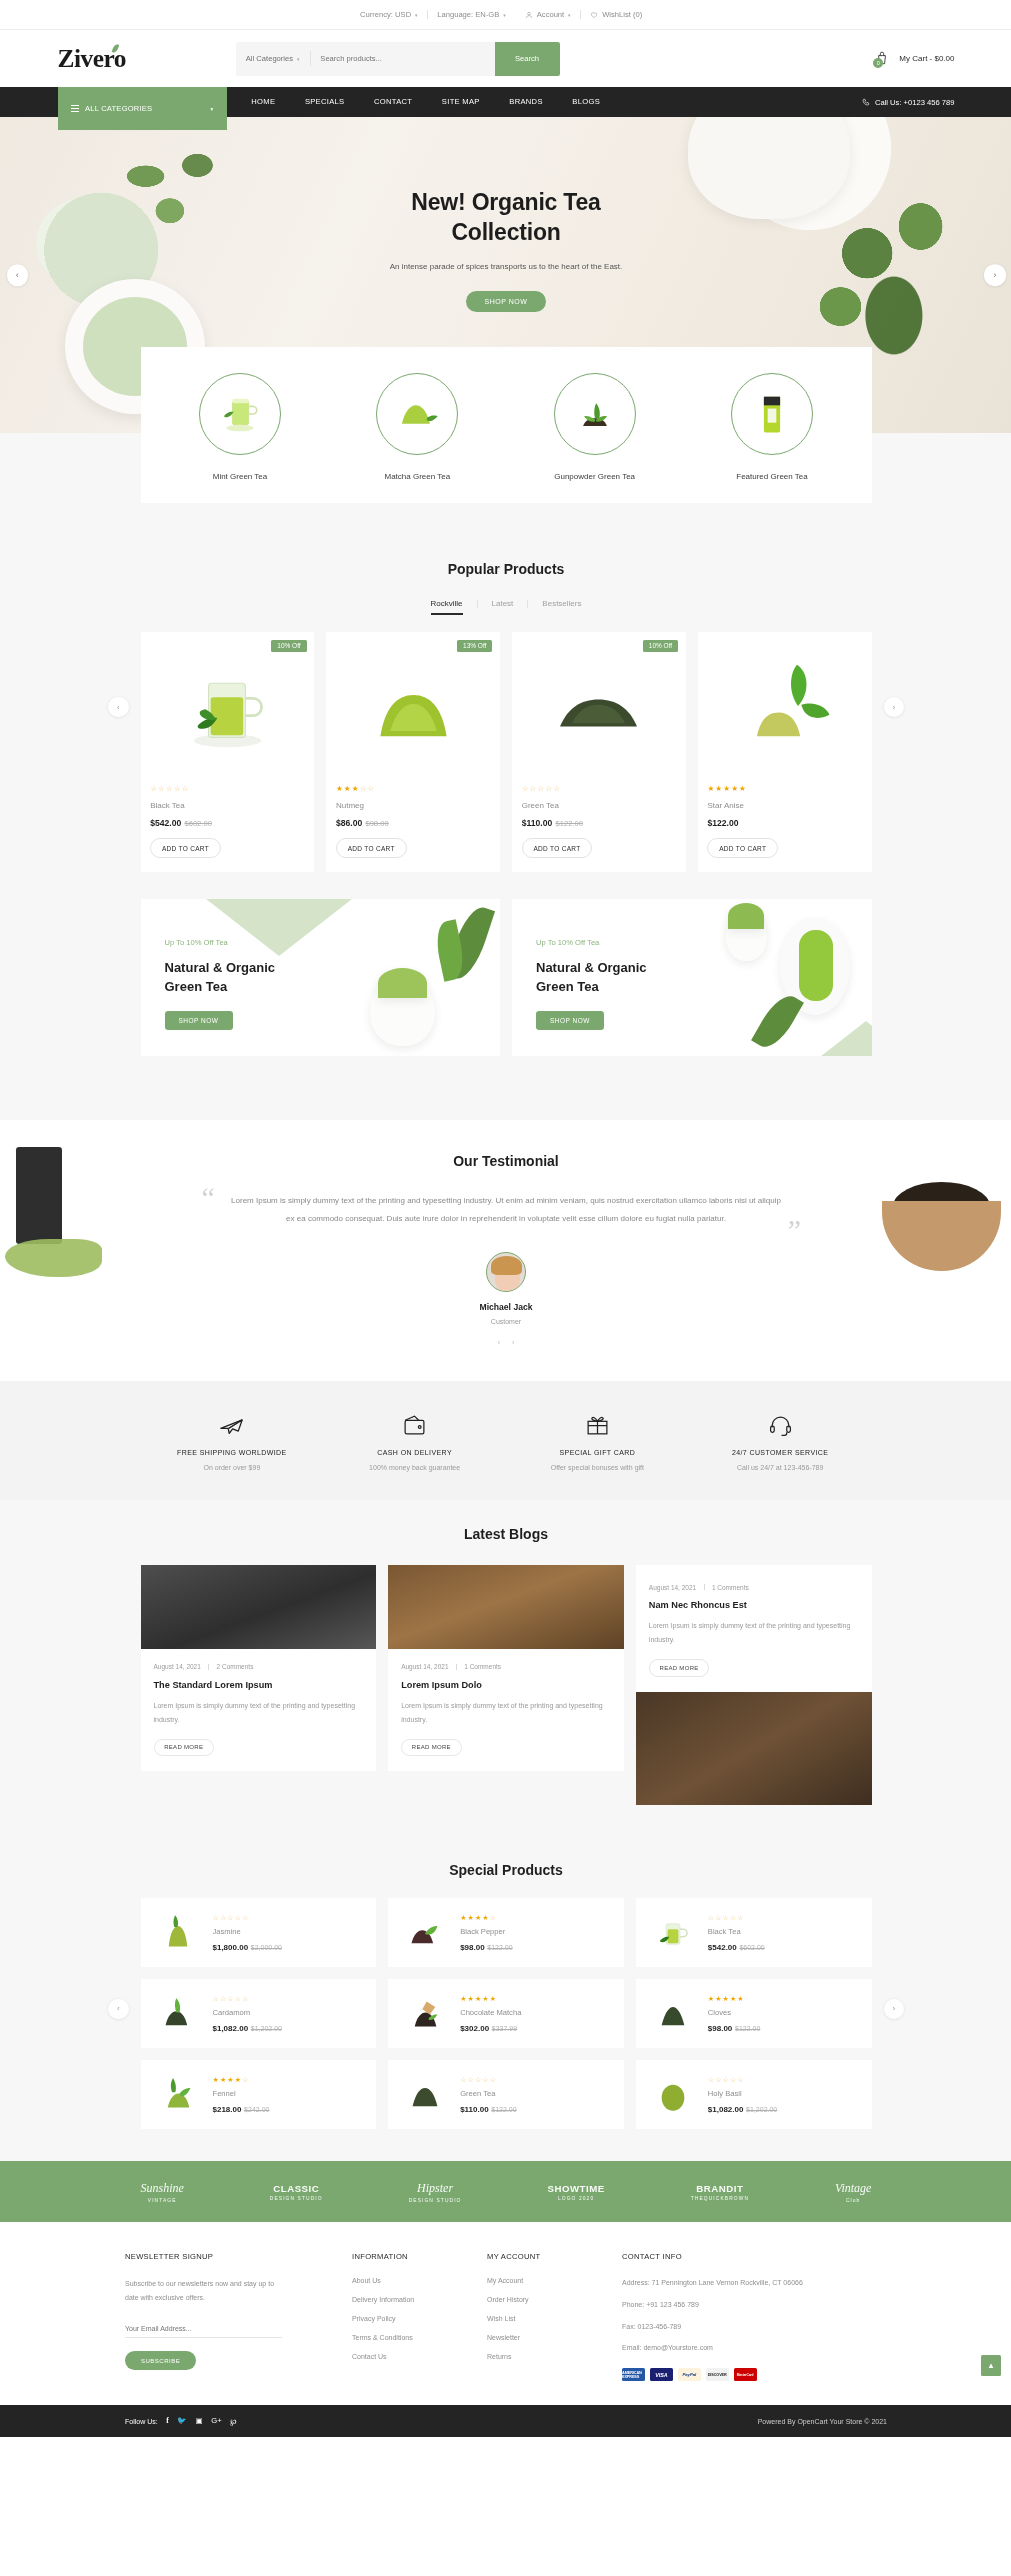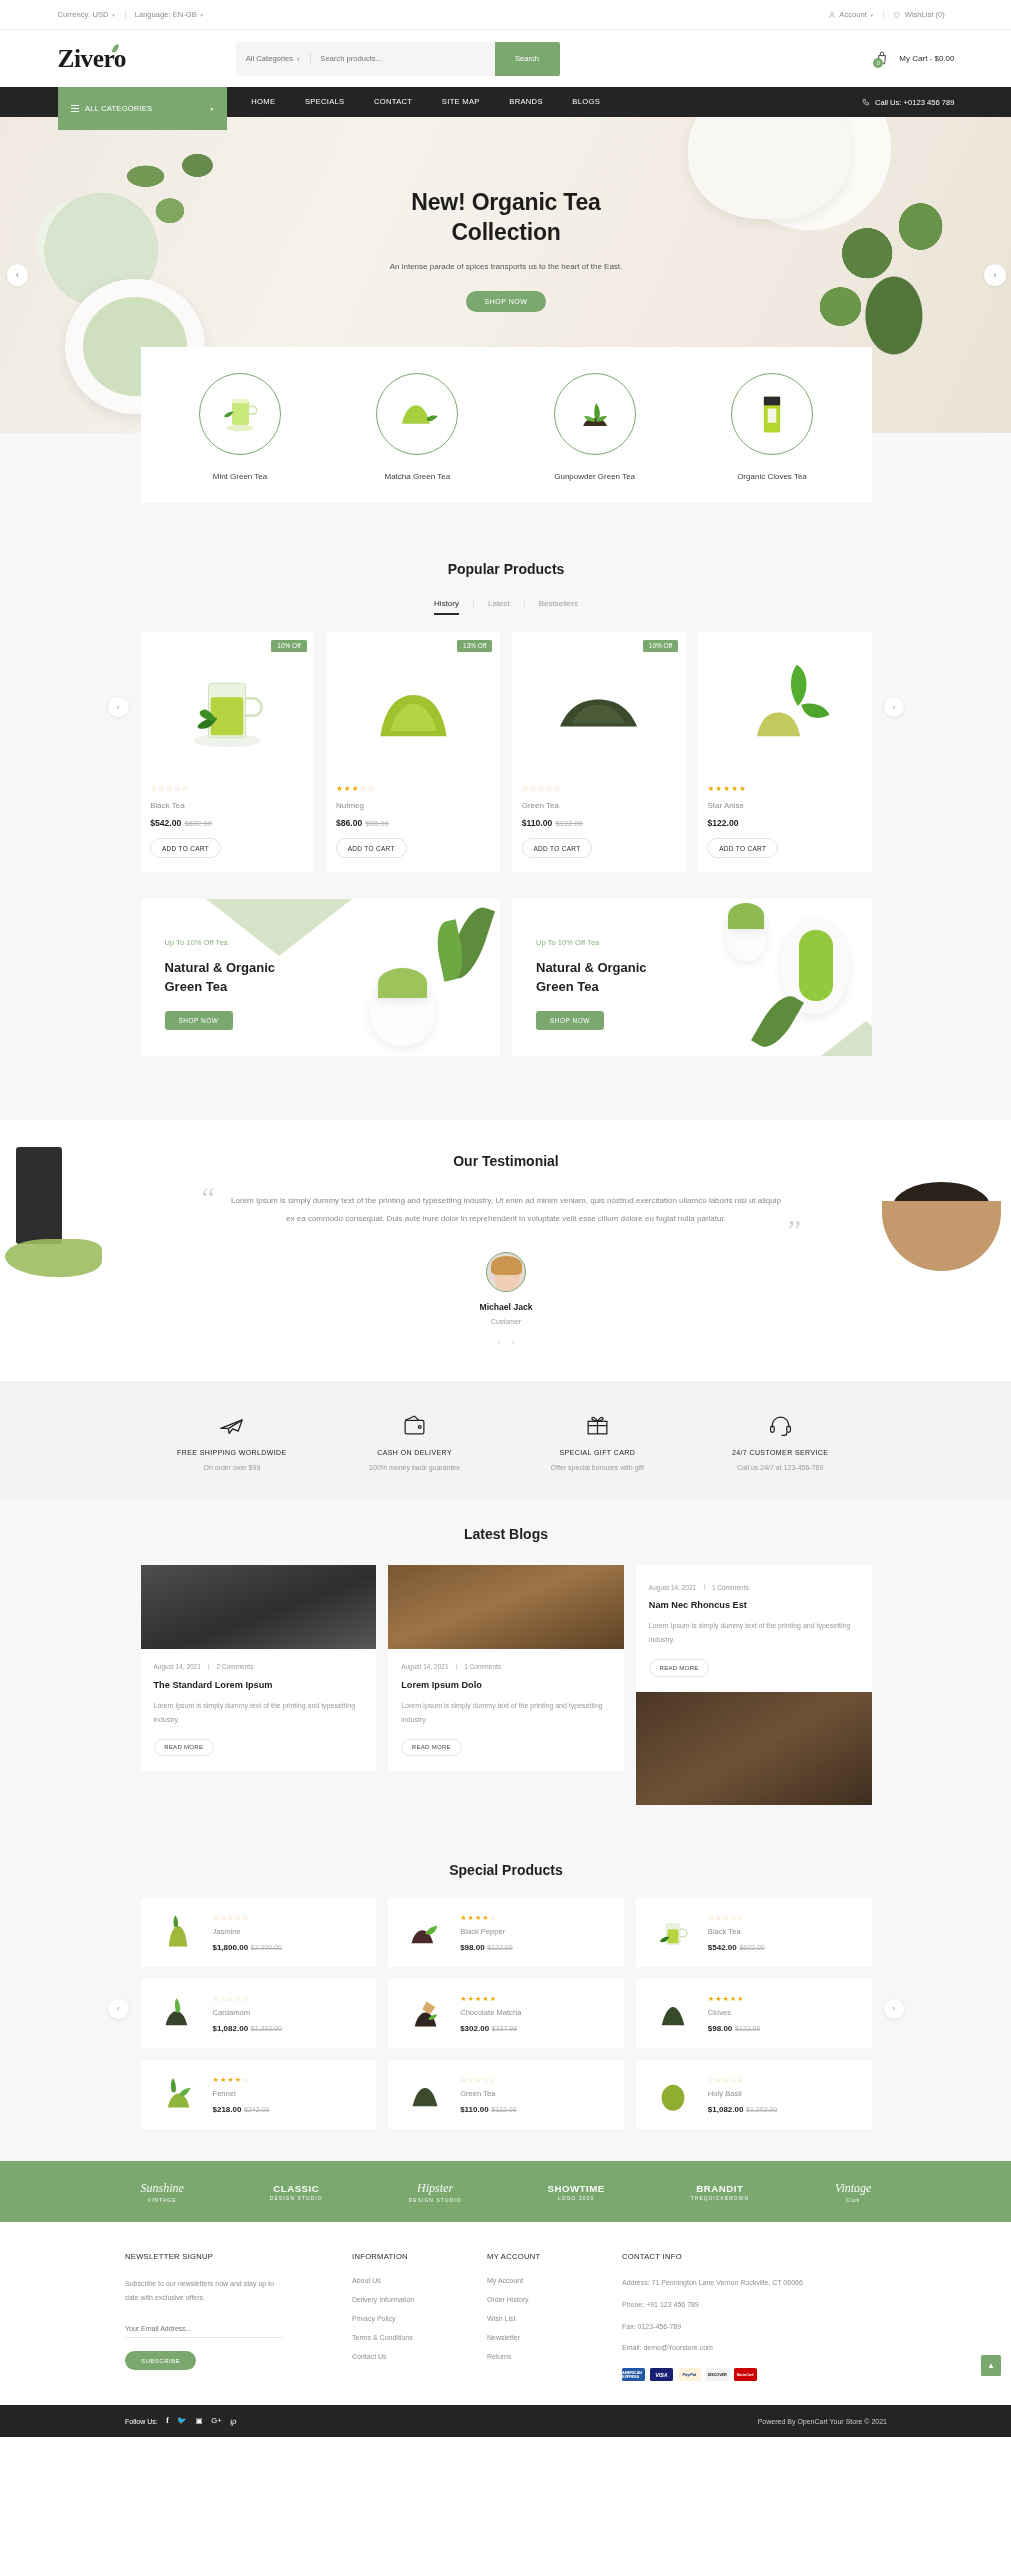--- a/index.html
+++ b/index.html
@@ -1,21 +1,21 @@
 <!DOCTYPE html>
 <html style="font-size:8.6px"><head>
 <meta charset="utf-8">
 <style>
   *{box-sizing:border-box;margin:0;padding:0}
   body{width:1012px;background:#fff;font-family:"Liberation Sans",sans-serif;color:#3a3a3a;-webkit-font-smoothing:antialiased}
   a{text-decoration:none;color:inherit}
 
   
   .topbar{height:30px;border-bottom:0.5px solid #ececec;display:flex;align-items:center;font-size:7.6px;color:#8d8d8d}
-  .topbar .inner{width:897px;margin:0 auto;display:flex;align-items:center;justify-content:space-between}
+  .topbar .inner{width:897px;margin:0 auto;display:flex;align-items:center;justify-content:center}
   .tb-left,.tb-right{display:flex;align-items:center}
   .tb-item{padding:0 9.7px;position:relative;display:flex;align-items:center;gap:3.8px;cursor:pointer}
   .tb-left .tb-item:first-child{padding-left:0}
   .tb-sep{width:0.5px;height:8.6px;background:#e2e2e2}
   .caret{font-size:4.9px;color:#a8a8a8}
   .ico-s{width:8px;height:8px;display:inline-block;vertical-align:middle}
 
   
   .header{height:57px;display:flex;align-items:center;background:#fff}
   .header .inner{width:897px;margin:0 auto;display:flex;align-items:center}
@@ -340,29 +340,29 @@
       <div class="cat-name">Gunpowder Green Tea</div>
     </div>
     <div class="cat-item">
       <div class="cat-circle">
         <svg width="52" height="52" viewBox="0 0 96 96">
           <rect x="33" y="16" width="30" height="66" rx="3" fill="#b5d62c"></rect>
           <rect x="33" y="16" width="30" height="16" fill="#2a2a2a"></rect>
           <rect x="40" y="38" width="16" height="26" fill="#f3f7e4"></rect>
         </svg>
       </div>
-      <div class="cat-name">Organic Cloves Tea</div>
+      <div class="cat-name">Featured Green Tea</div>
     </div>
   </div>
 </div>
 
 <div class="prod-area">
   <div class="sec-title">Popular Products</div>
   <div class="tabs">
-    <div class="tab on">History</div>
+    <div class="tab on">Rockville</div>
     <div class="tab">Latest</div>
     <div class="tab">Bestsellers</div>
   </div>
   <div style="height:24px"></div>
   <div class="prods">
 
     <div class="pcard">
       <div class="badge">10% Off</div>
       <div class="pimg">
         <svg width="103" height="103" viewBox="0 0 190 190">

